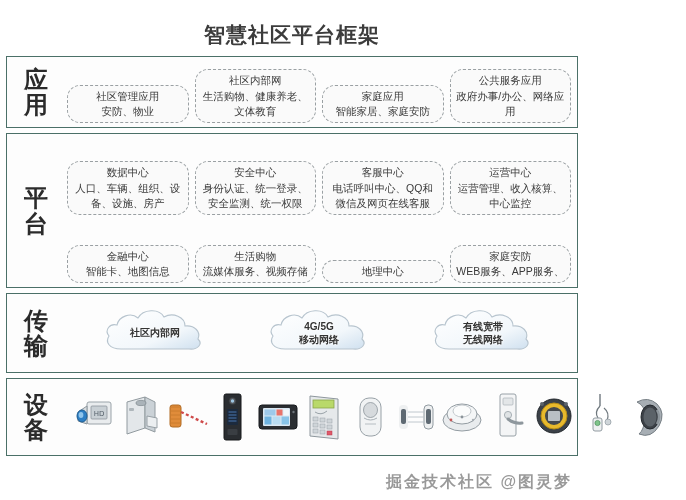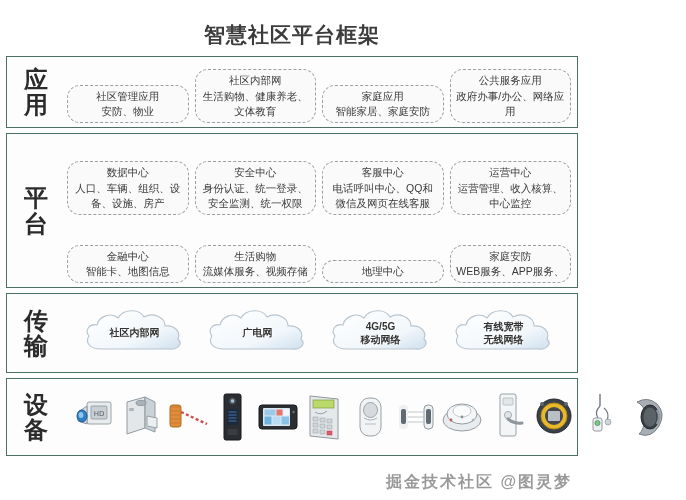--- a/index.html
+++ b/index.html
@@ -237,28 +237,20 @@
             </linearGradient>
               </defs>
             <path d="M22 45 C10 45 6 38 10 32 C5 26 11 19 18 21 C20 12 32 8 39 14 C44 5 60 4 65 13 C74 8 86 13 86 22 C96 21 102 28 99 35 C104 40 99 46 90 45 Z" fill="url(#cg1)" stroke="#b7c4ce" stroke-width="1.1"></path>
           </svg>
           <div class="cloud-text">
             <div>社区内部网</div>
           </div>
         </div>
 
 
-        <div class="cloud">
-          <svg viewBox="0 0 112 58">
-            <path d="M22 45 C10 45 6 38 10 32 C5 26 11 19 18 21 C20 12 32 8 39 14 C44 5 60 4 65 13 C74 8 86 13 86 22 C96 21 102 28 99 35 C104 40 99 46 90 45 Z" fill="url(#cg1)" stroke="#b7c4ce" stroke-width="1.1"></path>
-          </svg>
-          <div class="cloud-text">
-            <div>广电网</div>
-          </div>
-        </div>
 
         <div class="cloud">
           <svg viewBox="0 0 112 58">
             <path d="M22 45 C10 45 6 38 10 32 C5 26 11 19 18 21 C20 12 32 8 39 14 C44 5 60 4 65 13 C74 8 86 13 86 22 C96 21 102 28 99 35 C104 40 99 46 90 45 Z" fill="url(#cg1)" stroke="#b7c4ce" stroke-width="1.1"></path>
           </svg>
           <div class="cloud-text">
             <div>4G/5G</div>
             <div>移动网络</div>
           </div>
         </div>

